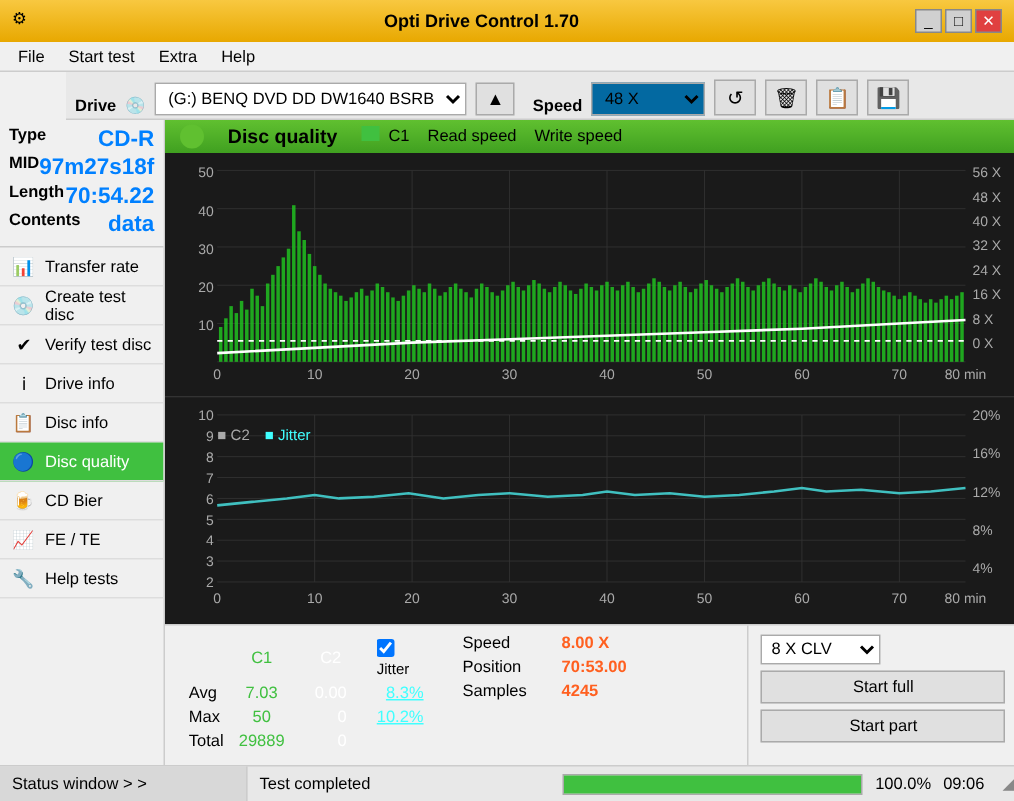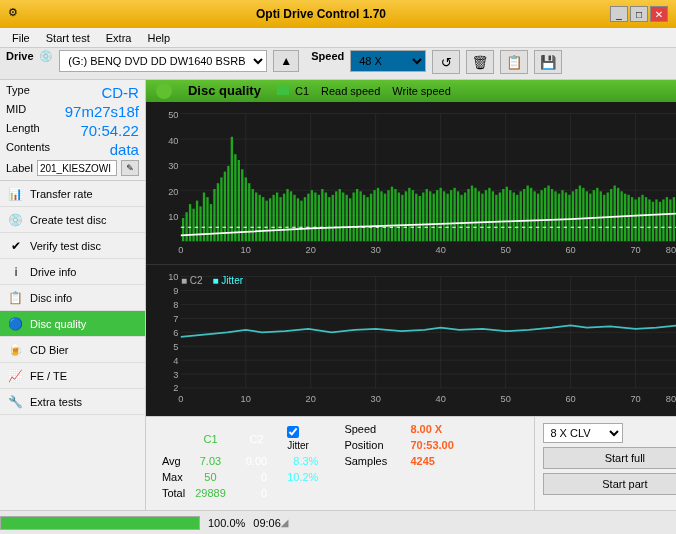--- a/index.html
+++ b/index.html
@@ -33,24 +33,25 @@
       border-bottom: 1px solid #ccc;
       font-size: 11px;
     }
     .menu-item { padding: 2px 8px; cursor: pointer; }
 
     
     .drive-bar {
       background: #e8e8e8;
       height: 32px;
       display: flex;
-      align-items: flex-start;
+      align-items: flex-end;
       padding: 2px 6px;
       gap: 6px;
       border-bottom: 1px solid #ccc;
+      margin-left: 44px;
     }
     .drive-label { font-weight: bold; font-size: 11px; }
     .drive-select {
       height: 22px; font-size: 11px; border: 1px solid #aaa; background: white; padding: 0 4px; min-width: 180px;
     }
     .drive-btn {
       height: 22px; width: 26px; background: #e0e0e0; border: 1px solid #aaa;
       cursor: pointer; display: flex; align-items: center; justify-content: center; font-size: 12px;
     }
     .speed-label { font-weight: bold; margin-left: 6px; }
@@ -80,21 +81,21 @@
       border-bottom: 1px solid #ccc;
     }
     .disc-header {
       display: flex; align-items: center; justify-content: space-between;
       font-weight: bold; font-size: 12px; margin-bottom: 4px;
     }
     .disc-refresh-btn {
       width: 18px; height: 16px; background: #e0e0e0; border: 1px solid #aaa;
       cursor: pointer; font-size: 10px; display: flex; align-items: center; justify-content: center;
     }
-    .disc-row { display: flex; justify-content: space-between; margin-bottom: 2px; }
+    .disc-row { display: flex; justify-content: space-between; margin-bottom: 2px; font-weight: bold; }
     .disc-key { color: #000; font-size: 11px; }
     .disc-val { color: #0080ff; font-size: 15px; }
     .label-row { display: flex; align-items: center; gap: 4px; margin-top: 2px; }
     .label-input {
       height: 16px; font-size: 10px; border: 1px solid #aaa; padding: 0 2px;
       width: 80px; background: white;
     }
     .label-btn {
       width: 18px; height: 16px; background: #e0e0e0; border: 1px solid #aaa;
       cursor: pointer; font-size: 9px; display: flex; align-items: center; justify-content: center;
@@ -120,21 +121,21 @@
     .status-window-btn {
       width: 165px; height: 24px; background: #d8d8d8; border-right: 1px solid #ccc;
       display: flex; align-items: center; padding: 0 8px; cursor: pointer; font-size: 11px;
     }
     .status-text { flex: 1; padding: 0 8px; font-size: 11px; }
     .progress-bar-container {
       width: 200px; height: 14px; background: #e0e0e0; border: 1px solid #aaa; margin-right: 8px;
     }
     .progress-bar-fill { height: 100%; background: #40c040; }
     .status-percent { font-size: 11px; color: #000; margin-right: 8px; }
-    .status-time { font-size: 11px; color: #000; margin-right: 0; }
+    .status-time { font-size: 11px; color: #000; margin-right: 12px; }
     .status-resize { font-size: 10px; color: #888; }
 
     
     .content-area {
       flex: 1;
       background: #1a1a1a;
       display: flex;
       flex-direction: column;
     }
 
@@ -163,21 +164,21 @@
     }
     .stats-left {
       flex: 1;
       padding: 6px 10px;
     }
     .stats-table { font-size: 11px; width: 100%; }
     .stats-table td { padding: 1px 4px; }
     .stats-label { color: #000; }
     .stats-c1 { color: #40c040; text-align: center; }
     .stats-c2 { color: #ffffff; text-align: right; }
-    .stats-jitter { color: #40ffff; text-align: right; }
+    .stats-jitter { color: #40ffff; text-align: right; text-decoration: underline; }
     .stats-header { color: #000; text-align: center; font-size: 11px; }
 
     .stats-right {
       width: 200px;
       padding: 6px 10px;
       display: flex;
       flex-direction: column;
       gap: 4px;
     }
     .stats-right-row { display: flex; align-items: center; gap: 6px; font-size: 11px; }
@@ -249,25 +250,20 @@
         <span class="disc-val">97m27s18f</span>
       </div>
       <div class="disc-row">
         <span class="disc-key">Length</span>
         <span class="disc-val">70:54.22</span>
       </div>
       <div class="disc-row">
         <span class="disc-key">Contents</span>
         <span class="disc-val">data</span>
       </div>
-      <div class="label-row">
-        <span class="disc-key">Label</span>
-        <input class="label-input" type="text" value="201_KIESZOWI" style="">
-        <button class="label-btn">✎</button>
-      </div>
     </div>
 
     <div class="nav-items">
       <div class="nav-item">
         <span class="nav-icon">📊</span>
         <span>Transfer rate</span>
       </div>
       <div class="nav-item">
         <span class="nav-icon">💿</span>
         <span>Create test disc</span>
@@ -291,21 +287,21 @@
       <div class="nav-item">
         <span class="nav-icon">🍺</span>
         <span>CD Bier</span>
       </div>
       <div class="nav-item">
         <span class="nav-icon">📈</span>
         <span>FE / TE</span>
       </div>
       <div class="nav-item">
         <span class="nav-icon">🔧</span>
-        <span>Extra tests</span>
+        <span>Help tests</span>
       </div>
     </div>
   </div>
 
   <div class="content-area">
 
     <div class="chart-header">
       <span style="width:16px; height:16px; background:#60c030; border-radius:50%; display:inline-block;"></span>
       <span class="chart-title">Disc quality</span>
       <div class="chart-legend">
@@ -516,21 +512,21 @@
           <text x="254" y="130" fill="#aaa" font-size="8" text-anchor="middle">40</text>
           <text x="310" y="130" fill="#aaa" font-size="8" text-anchor="middle">50</text>
           <text x="366" y="130" fill="#aaa" font-size="8" text-anchor="middle">60</text>
           <text x="422" y="130" fill="#aaa" font-size="8" text-anchor="middle">70</text>
           <text x="460" y="130" fill="#aaa" font-size="8" text-anchor="middle">80 min</text>
         </svg>
       </div>
 
       <div style="flex:1; position:relative; background:#1a1a1a; border-top:1px solid #333;">
 
-        <div style="position:absolute;top:10px;left:35px;display:flex;gap:10px;align-items:center;z-index:2;">
+        <div style="position:absolute;top:20px;left:35px;display:flex;gap:10px;align-items:center;z-index:2;">
           <span style="color:#aaa;font-size:10px;">■ C2</span>
           <span style="color:#40ffff;font-size:10px;">■ Jitter</span>
         </div>
         <svg viewBox="0 0 490 130" preserveAspectRatio="none" style="width:100%;height:100%;display:block;">
           <rect width="490" height="130" fill="#1a1a1a"></rect>
 
           <line x1="30" y1="10" x2="460" y2="10" stroke="#333" stroke-width="0.5"></line>
           <line x1="30" y1="22" x2="460" y2="22" stroke="#333" stroke-width="0.5"></line>
           <line x1="30" y1="34" x2="460" y2="34" stroke="#333" stroke-width="0.5"></line>
           <line x1="30" y1="46" x2="460" y2="46" stroke="#333" stroke-width="0.5"></line>
@@ -647,19 +643,21 @@
           </select>
         </div>
         <button class="test-btn">Start full</button>
         <button class="test-btn">Start part</button>
       </div>
     </div>
   </div>
 </div>
 
 <div class="status-bar">
+  <div class="status-window-btn">Status window &gt; &gt;</div>
+  <span class="status-text">Test completed</span>
   <div class="progress-bar-container">
     <div class="progress-bar-fill" style="width:100%;"></div>
   </div>
   <span class="status-percent">100.0%</span>
   <span class="status-time">09:06</span>
   <span class="status-resize">◢</span>
 </div>
 
 </body></html>

